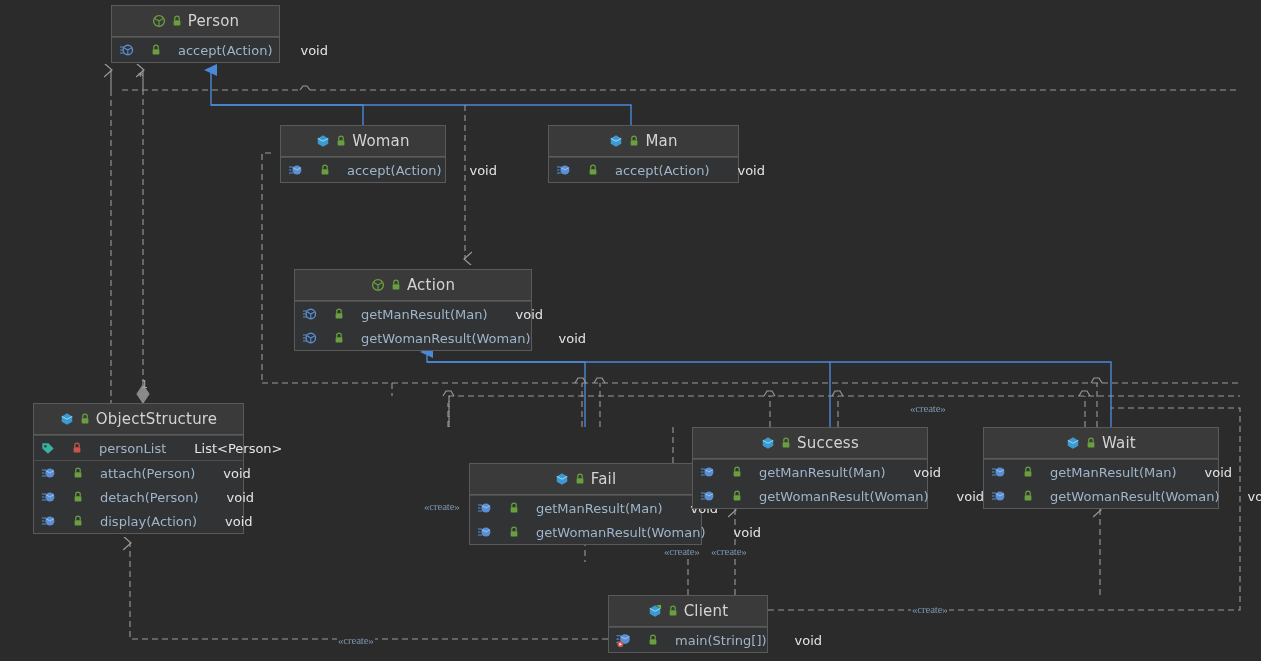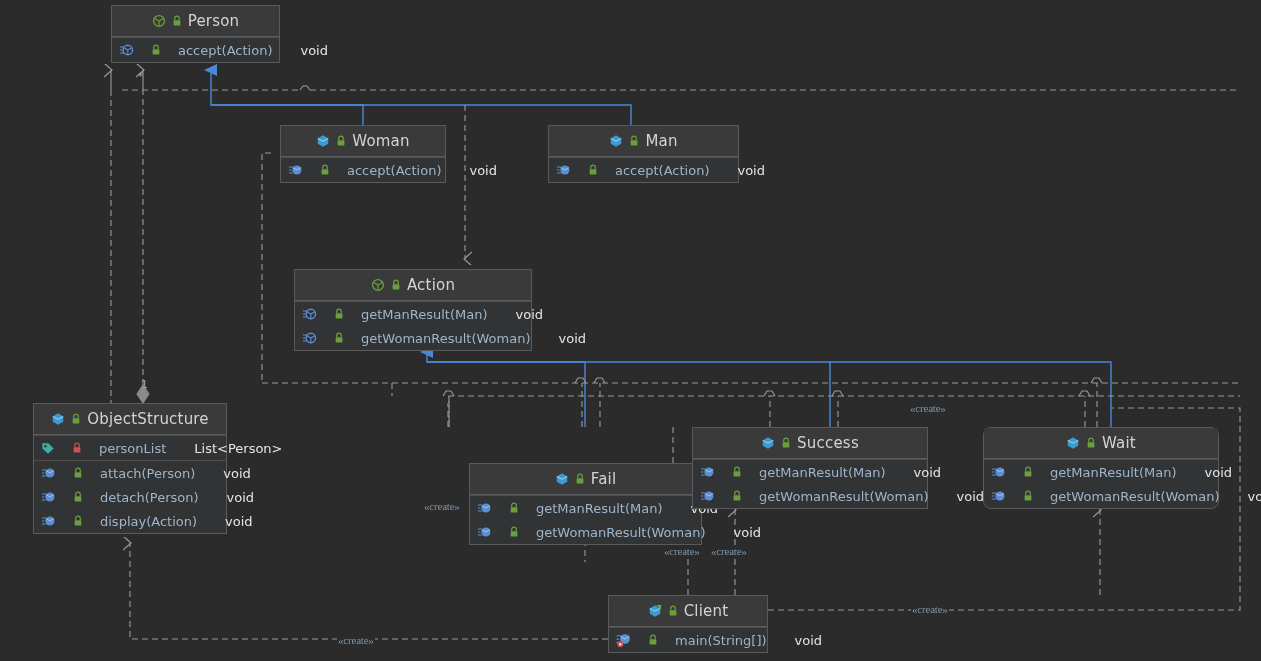--- a/index.html
+++ b/index.html
@@ -282,21 +282,21 @@
               </svg></span>
             <span class="ico"><svg width="12" height="12" viewBox="0 0 16 16" xmlns="http://www.w3.org/2000/svg">
                 <path d="M5 7 L5 4.6 A3 3 0 0 1 11 4.6 L11 7" fill="none" stroke="#6a9f3f" stroke-width="1.6"></path>
                 <rect x="3.5" y="7" width="9" height="7" rx="1" fill="#6a9f3f"></rect>
               </svg></span>
             <span class="m-name">getWomanResult(Woman)</span>
             <span class="m-type">void</span>
           </div>
         </div>
       </div>
-      <div class="uml-class" style="left: 33px; top: 403px; width: 194px;">
+      <div class="uml-class" style="left: 33px; top: 403px; width: 211px;">
         <div class="cls-header">
           <span class="ico"><svg width="14" height="14" viewBox="0 0 16 16" xmlns="http://www.w3.org/2000/svg">
               <path d="M8 1.5 L14 5 L14 11 L8 14.5 L2 11 L2 5 Z" fill="#3d9ad1"></path>
               <path d="M2 5 L8 8.3 L14 5" fill="none" stroke="#9fdcf5" stroke-width="1.1"></path>
             </svg></span>
           <span class="ico"><svg width="12" height="12" viewBox="0 0 16 16" xmlns="http://www.w3.org/2000/svg">
               <path d="M5 7 L5 4.6 A3 3 0 0 1 11 4.6 L11 7" fill="none" stroke="#6a9f3f" stroke-width="1.6"></path>
               <rect x="3.5" y="7" width="9" height="7" rx="1" fill="#6a9f3f"></rect>
             </svg></span>
           <span class="cls-title">ObjectStructure</span>
@@ -432,21 +432,21 @@
               </svg></span>
             <span class="ico"><svg width="12" height="12" viewBox="0 0 16 16" xmlns="http://www.w3.org/2000/svg">
                 <path d="M5 7 L5 4.6 A3 3 0 0 1 11 4.6 L11 7" fill="none" stroke="#6a9f3f" stroke-width="1.6"></path>
                 <rect x="3.5" y="7" width="9" height="7" rx="1" fill="#6a9f3f"></rect>
               </svg></span>
             <span class="m-name">getWomanResult(Woman)</span>
             <span class="m-type">void</span>
           </div>
         </div>
       </div>
-      <div class="uml-class" style="left: 983px; top: 427px; width: 236px; border-radius: 8px;">
+      <div class="uml-class" style="left: 983px; top: 427px; width: 236px;">
         <div class="cls-header">
           <span class="ico"><svg width="14" height="14" viewBox="0 0 16 16" xmlns="http://www.w3.org/2000/svg">
               <path d="M8 1.5 L14 5 L14 11 L8 14.5 L2 11 L2 5 Z" fill="#3d9ad1"></path>
               <path d="M2 5 L8 8.3 L14 5" fill="none" stroke="#9fdcf5" stroke-width="1.1"></path>
             </svg></span>
           <span class="ico"><svg width="12" height="12" viewBox="0 0 16 16" xmlns="http://www.w3.org/2000/svg">
               <path d="M5 7 L5 4.6 A3 3 0 0 1 11 4.6 L11 7" fill="none" stroke="#6a9f3f" stroke-width="1.6"></path>
               <rect x="3.5" y="7" width="9" height="7" rx="1" fill="#6a9f3f"></rect>
             </svg></span>
           <span class="cls-title">Wait</span>

